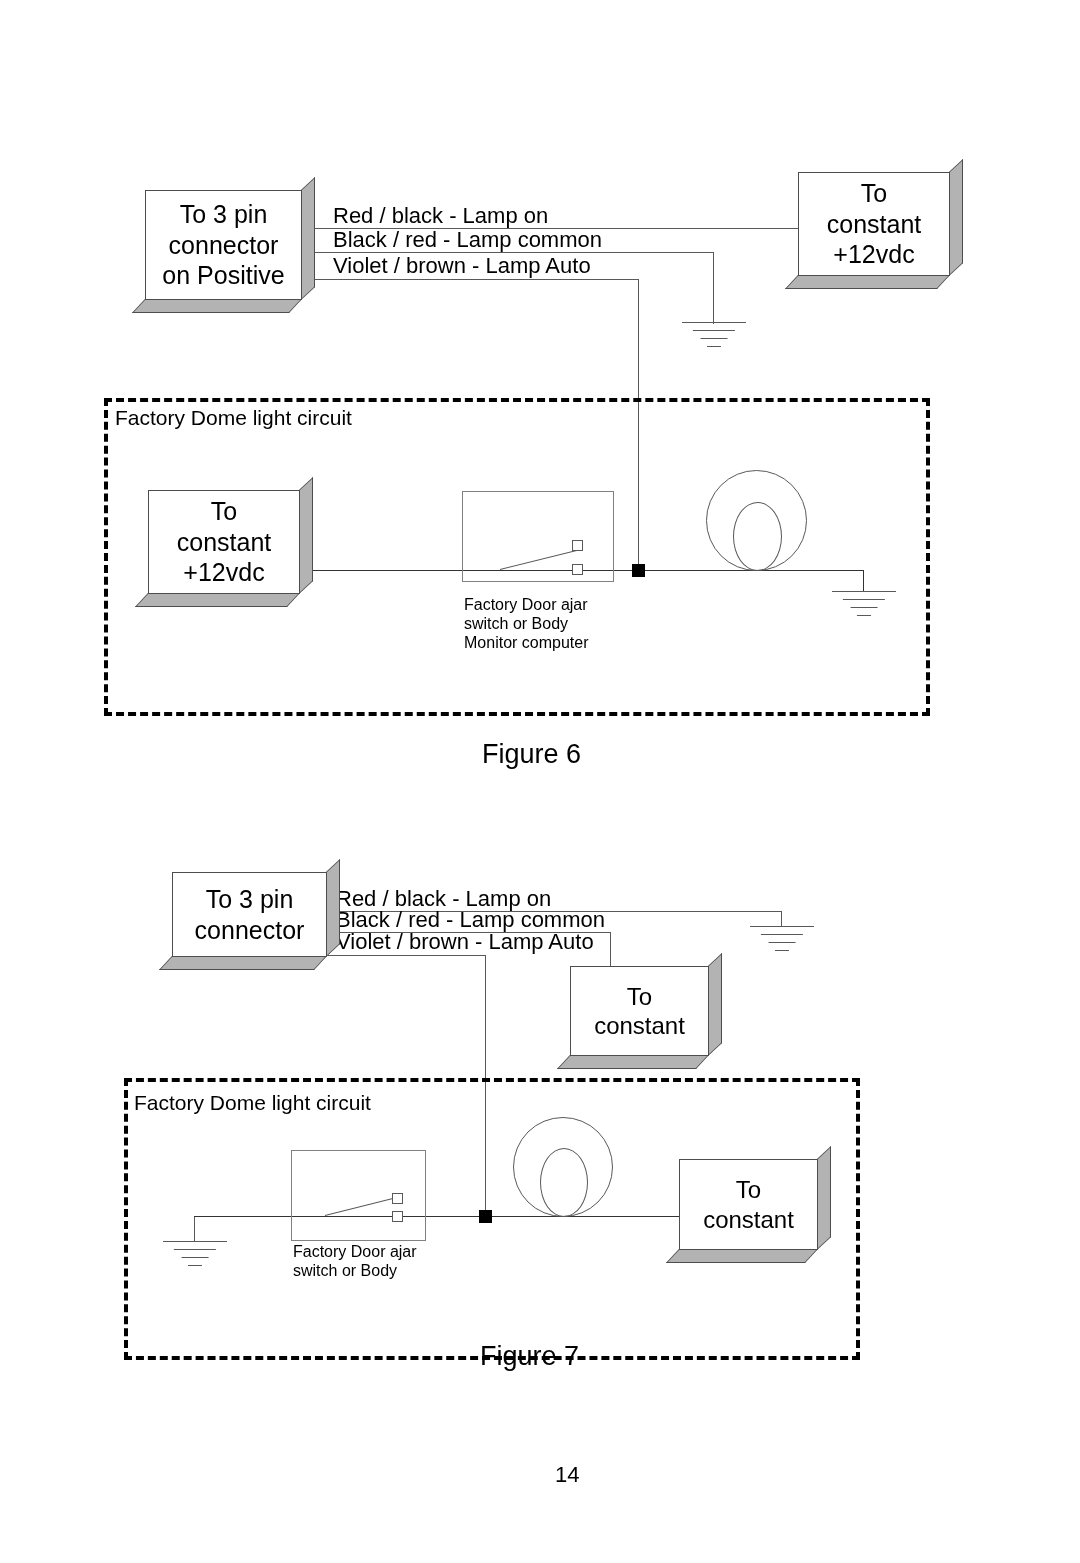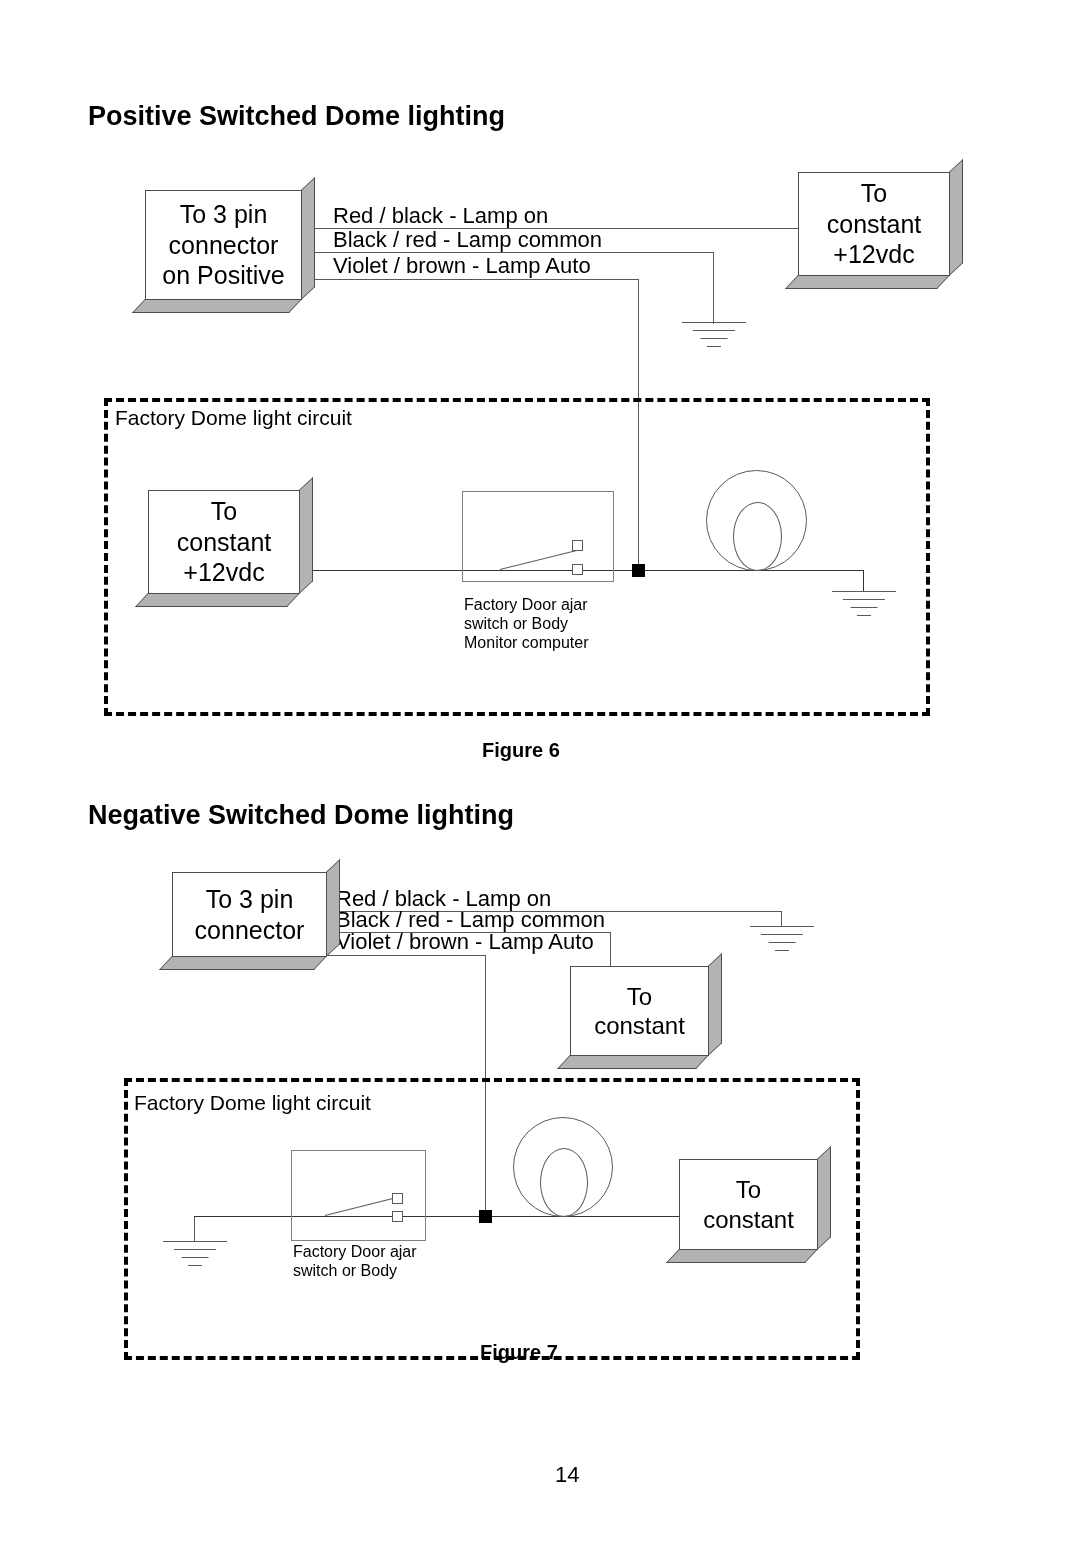--- a/index.html
+++ b/index.html
@@ -22,22 +22,22 @@
   .abs { position: absolute; }
 
   
   .heading {
     font-weight: bold;
     font-size: 27px;
     letter-spacing: 0px;
     white-space: nowrap;
   }
   .figcaption {
-    font-weight: bold;
-    font-size: 20px;
+    font-weight: normal;
+    font-size: 27px;
     white-space: nowrap;
   }
   .pagenum {
     font-size: 22px;
     white-space: nowrap;
     margin-left: 36px;
   }
 
   
   .box3d {
@@ -188,21 +188,20 @@
     position: absolute;
     font-size: 21px;
     white-space: nowrap;
   }
 </style>
 </head>
 <body>
 
 <div id="page">
 
-  <div class="heading abs" style="left:88px; top:101px;">Positive Switched Dome lighting</div>
 
   <div class="wire-h" style="left:315px; top:228px; width:487px;"></div>
 
   <div class="wire-h" style="left:315px; top:252px; width:399px;"></div>
   <div class="wire-v" style="left:713px; top:252px; height:72px;"></div>
 
   <div class="wire-h" style="left:315px; top:279px; width:324px;"></div>
   <div class="wire-v" style="left:638px; top:279px; height:291px;"></div>
 
   <div class="wirelabel" style="left:333px; top:205px;">Red / black - Lamp on</div>
@@ -271,21 +270,20 @@
   <div class="wire-v dark" style="left:863px; top:570px; height:22px;"></div>
   <div class="gnd" style="left:832px; top:591px; width:64px; height:30px;">
     <i class="g1"></i>
       <i class="g2"></i>
       <i class="g3"></i>
       <i class="g4"></i>
   </div>
 
   <div class="figcaption abs" style="left:482px; top:739px;">Figure 6</div>
 
-  <div class="heading abs" style="left:88px; top:800px;">Negative Switched Dome lighting</div>
 
   <div class="wire-h" style="left:320px; top:911px; width:462px;"></div>
   <div class="wire-v" style="left:781px; top:911px; height:16px;"></div>
   <div class="gnd" style="left:750px; top:926px; width:64px; height:30px;">
     <i class="g1"></i>
       <i class="g2"></i>
       <i class="g3"></i>
       <i class="g4"></i>
   </div>
 

